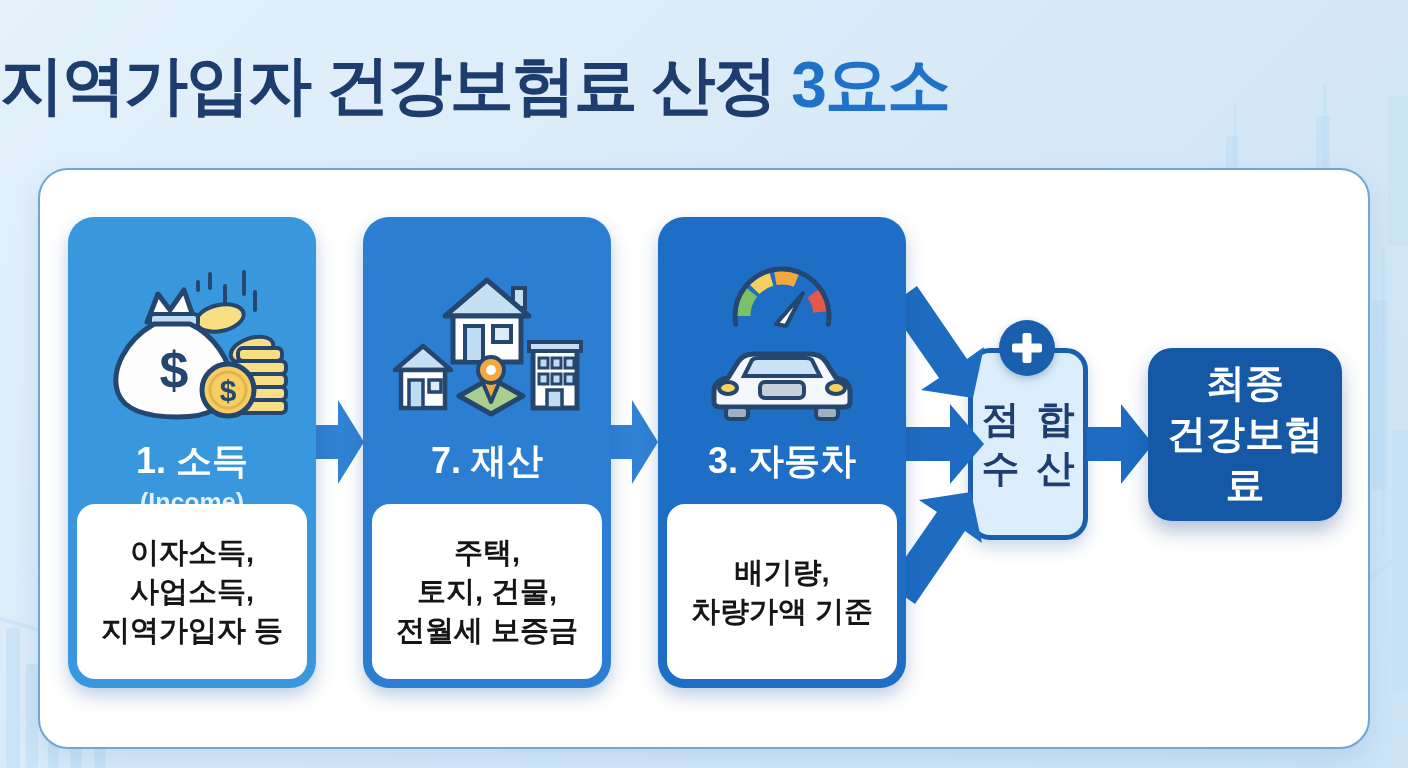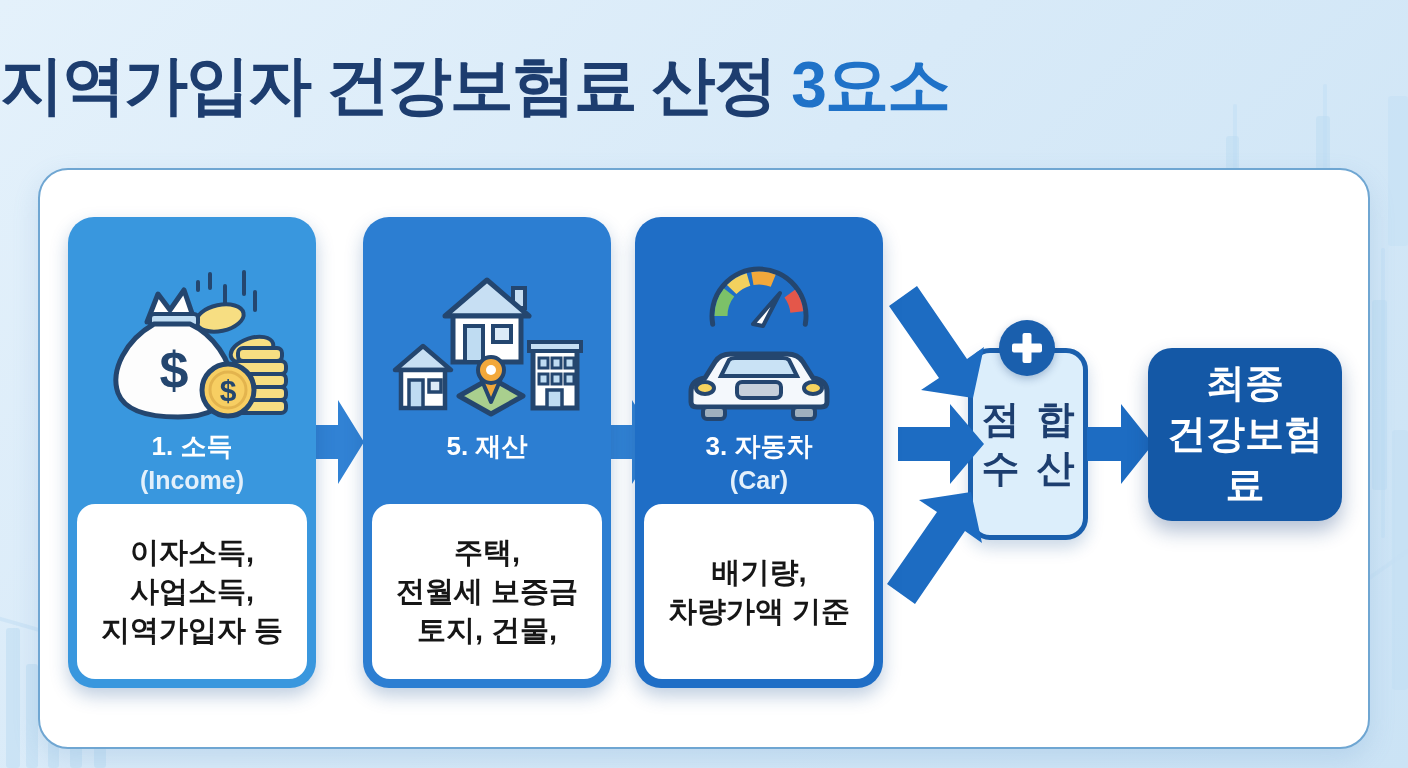--- a/index.html
+++ b/index.html
@@ -25,23 +25,23 @@
   }
   .title .main { color:#1D3D6F; }
   .title .hl   { color:#1F72C8; }
 
   .card {
     position:absolute; top:217px; width:248px; height:471px; border-radius:26px;
     box-shadow:0 8px 18px rgba(25,80,145,.28);
   }
   .card1 { left:68px;  background:#3997DE; }
   .card2 { left:363px; background:#2C7ED2; }
-  .card3 { left:635px; background:#1F6EC6; }
+  .card3 { left:658px; background:#1F6EC6; }
   .card .iconwrap { height:188px; display:flex; align-items:flex-end; justify-content:center; padding-top:24px; }
-  .card .rank { text-align:center; color:#ffffff; font-size:26px; font-weight:800; }
+  .card .rank { text-align:center; color:#ffffff; font-size:36px; font-weight:800; margin-top:8px; }
   .card .eng  { text-align:center; color:#E3F0FB; font-size:25px; font-weight:600; margin-top:2px; }
   .card .detail {
     position:absolute; left:9px; right:9px; top:287px; bottom:9px;
     background:#ffffff; border-radius:18px;
     display:flex; flex-direction:column; align-items:center; justify-content:center;
     font-size:29px; font-weight:700; color:#161616; line-height:1.34; text-align:center;
   }
 
   .arrows { position:absolute; left:0; top:0; width:1408px; height:768px; pointer-events:none; }
 
@@ -165,25 +165,25 @@
           <rect x="152" y="94" width="9" height="10"></rect>
           <rect x="165" y="94" width="9" height="10"></rect>
           <rect x="178" y="94" width="9" height="10"></rect>
           <rect x="152" y="110" width="9" height="10"></rect>
           <rect x="165" y="110" width="9" height="10"></rect>
           <rect x="178" y="110" width="9" height="10"></rect>
         </g>
         <rect x="160" y="126" width="15" height="18" fill="#BFDCF2" stroke="#24466F" stroke-width="3.5"></rect>
       </svg>
     </div>
-    <div class="rank">5. 재산</div>
+    <div class="rank">7. 재산</div>
     <div class="detail">
       <div>주택,</div>
+      <div>토지, 건물,</div>
       <div>전월세 보증금</div>
-      <div>토지, 건물,</div>
     </div>
   </div>
 
   <div class="card card3">
     <div class="iconwrap">
       <svg width="200" height="165" viewBox="0 0 200 165">
         <path d="M53.7,60.2 A47,47 0 1 1 146.3,60.2" fill="none" stroke="#24466F" stroke-width="5" stroke-linecap="round"></path>
         <path d="M62,52  A38,38 0 0 1 70.1,28.6" fill="none" stroke="#7CC168" stroke-width="13"></path>
         <path d="M72.7,25.6 A38,38 0 0 1 89.5,15.5" fill="none" stroke="#F2D15E" stroke-width="13"></path>
         <path d="M93.4,14.6 A38,38 0 0 1 114.2,16.8" fill="none" stroke="#F2A83B" stroke-width="13"></path>
@@ -192,21 +192,20 @@
         <path d="M32,138 L32,128 Q32,116 46,114 L56,98 Q61,90 72,90 L128,90 Q139,90 144,98 L154,114 Q168,116 168,128 L168,138 Q168,143 162,143 L38,143 Q32,143 32,138 Z" fill="#F4F8FC" stroke="#24466F" stroke-width="5" stroke-linejoin="round"></path>
         <path d="M62,112 L70,96 Q72,94 76,94 L124,94 Q128,94 130,96 L138,112 Z" fill="#C9E2F5" stroke="#24466F" stroke-width="4"></path>
         <ellipse cx="46" cy="124" rx="9" ry="6" fill="#F6D35E" stroke="#24466F" stroke-width="4"></ellipse>
         <ellipse cx="154" cy="124" rx="9" ry="6" fill="#F6D35E" stroke="#24466F" stroke-width="4"></ellipse>
         <rect x="78" y="118" width="44" height="16" rx="5" fill="#C6D0DA" stroke="#24466F" stroke-width="4"></rect>
         <rect x="44" y="143" width="22" height="12" rx="4" fill="#9FB0BE" stroke="#24466F" stroke-width="4"></rect>
         <rect x="134" y="143" width="22" height="12" rx="4" fill="#9FB0BE" stroke="#24466F" stroke-width="4"></rect>
       </svg>
     </div>
     <div class="rank">3. 자동차</div>
-    <div class="eng">(Car)</div>
     <div class="detail">
       <div>배기량,</div>
       <div>차량가액 기준</div>
     </div>
   </div>
 
   <div class="final">
     <div>최종</div>
     <div>건강보험료</div>
   </div>

